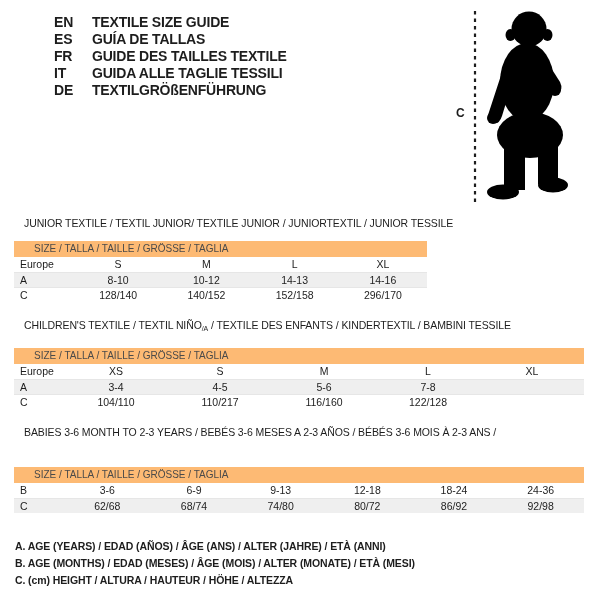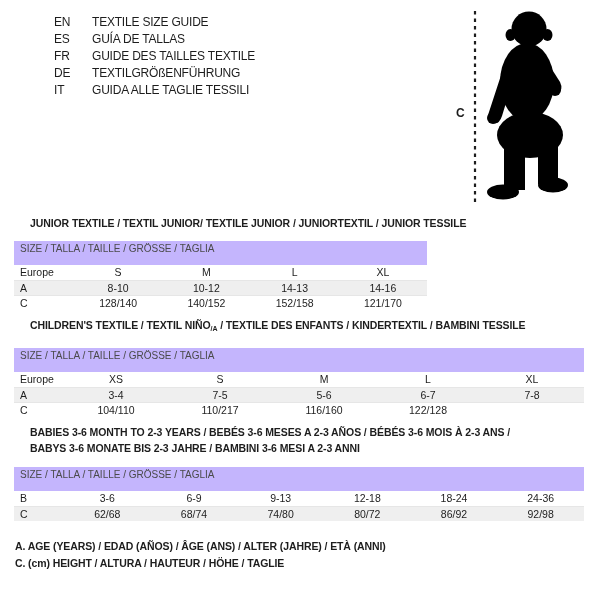--- a/index.html
+++ b/index.html
@@ -1,35 +1,35 @@
 <!DOCTYPE html>
 <html><head>
 <meta charset="utf-8">
 <style>
   html,body{margin:0;padding:0;background:#fff;}
   body{width:600px;height:600px;font-family:"Liberation Sans",sans-serif;color:#1d1d1d;}
   .page{position:relative;width:600px;height:600px;overflow:hidden;background:#fff;}
 
   
   .lang-block{position:absolute;top:14px;left:22px;}
-  .lang-row{display:flex;height:17px;line-height:17px;font-weight:normal;font-size:12px;letter-spacing:-0.2px;padding-left:32px;}
+  .lang-row{display:flex;height:17px;line-height:17px;font-weight:bold;font-size:14px;letter-spacing:-0.2px;padding-left:32px;}
   .lang-code{width:38px;}
 
   
   .figure{position:absolute;top:8px;left:455px;width:120px;height:200px;}
   .figure svg{position:absolute;top:0;left:13px;}
   .c-label{position:absolute;left:1px;top:98px;font-weight:bold;font-size:12px;}
 
   
-  .tbl-title{position:absolute;left:30px;font-weight:bold;font-size:10.5px;letter-spacing:-0.1px;line-height:16px;white-space:nowrap;}
+  .tbl-title{position:absolute;left:24px;font-weight:normal;font-size:10.5px;letter-spacing:-0.1px;line-height:16px;white-space:nowrap;}
   .tbl-title sub{font-size:7px;vertical-align:-2px;}
   .tbl{position:absolute;left:14px;}
   .t1{width:413px;}
   .t2,.t3{width:570px;}
-  .size-bar{height:24px;line-height:16px;background:#c4b5fd;color:#4a4a4a;font-size:10px;padding-left:6px;box-sizing:border-box;}
+  .size-bar{height:16px;line-height:16px;background:#fdba74;color:#4a4a4a;font-size:10px;padding-left:20px;box-sizing:border-box;}
   .row{display:grid;height:15px;line-height:14px;font-size:10.5px;box-sizing:border-box;}
   .row + .row{border-top:1px solid #e6e6e6;}
   .t1 .row{grid-template-columns:60px repeat(4,1fr);}
   .t2 .row{grid-template-columns:50px repeat(5,1fr);}
   .t3 .row{grid-template-columns:50px repeat(6,1fr);}
   .row.shade{background:#efefef;}
   .cell{text-align:center;}
   .cell.label{text-align:left;padding-left:6px;}
 
   
@@ -48,26 +48,26 @@
     </div>
     <div class="lang-row">
       <span class="lang-code">ES</span>
       <span class="lang-title">GUÍA DE TALLAS</span>
     </div>
     <div class="lang-row">
       <span class="lang-code">FR</span>
       <span class="lang-title">GUIDE DES TAILLES TEXTILE</span>
     </div>
     <div class="lang-row">
+      <span class="lang-code">IT</span>
+      <span class="lang-title">GUIDA ALLE TAGLIE TESSILI</span>
+    </div>
+    <div class="lang-row">
       <span class="lang-code">DE</span>
       <span class="lang-title">TEXTILGRÖßENFÜHRUNG</span>
-    </div>
-    <div class="lang-row">
-      <span class="lang-code">IT</span>
-      <span class="lang-title">GUIDA ALLE TAGLIE TESSILI</span>
     </div>
   </div>
 
   <div class="figure">
     <span class="c-label">C</span>
     <svg width="104" height="198" viewBox="0 0 104 198">
       <line x1="7" y1="3" x2="7" y2="196" stroke="#1d1d1d" stroke-width="2.2" stroke-dasharray="3.5 4"></line>
       <g fill="#000000">
         <circle cx="61" cy="21" r="17.5"></circle>
         <ellipse cx="42.5" cy="27" rx="5" ry="6"></ellipse>
@@ -101,55 +101,53 @@
       <span class="cell">8-10</span>
       <span class="cell">10-12</span>
       <span class="cell">14-13</span>
       <span class="cell">14-16</span>
     </div>
     <div class="row">
       <span class="cell label">C</span>
       <span class="cell">128/140</span>
       <span class="cell">140/152</span>
       <span class="cell">152/158</span>
-      <span class="cell">121/170</span>
+      <span class="cell">296/170</span>
     </div>
   </div>
 
   <div class="tbl-title" style="top:317px;"><span>CHILDREN'S TEXTILE / TEXTIL NIÑO</span><sub>/A</sub><span> / TEXTILE DES ENFANTS / KINDERTEXTIL / BAMBINI TESSILE</span></div>
   <div class="tbl t2" style="top:348px;">
     <div class="size-bar">SIZE / TALLA / TAILLE / GRÖSSE / TAGLIA</div>
     <div class="row">
       <span class="cell label">Europe</span>
       <span class="cell">XS</span>
       <span class="cell">S</span>
       <span class="cell">M</span>
       <span class="cell">L</span>
       <span class="cell">XL</span>
     </div>
     <div class="row shade">
       <span class="cell label">A</span>
       <span class="cell">3-4</span>
-      <span class="cell">7-5</span>
+      <span class="cell">4-5</span>
       <span class="cell">5-6</span>
-      <span class="cell">6-7</span>
       <span class="cell">7-8</span>
     </div>
     <div class="row">
       <span class="cell label">C</span>
       <span class="cell">104/110</span>
       <span class="cell">110/217</span>
       <span class="cell">116/160</span>
       <span class="cell">122/128</span>
     </div>
   </div>
 
   <div class="tbl-title" style="top:424px;">
     <div>BABIES 3-6 MONTH TO 2-3 YEARS / BEBÉS 3-6 MESES A 2-3 AÑOS / BÉBÉS 3-6 MOIS À 2-3 ANS /</div>
-    <div>BABYS 3-6 MONATE BIS 2-3 JAHRE / BAMBINI 3-6 MESI A 2-3 ANNI</div>
   </div>
   <div class="tbl t3" style="top:467px;">
     <div class="size-bar">SIZE / TALLA / TAILLE / GRÖSSE / TAGLIA</div>
     <div class="row">
       <span class="cell label">B</span>
       <span class="cell">3-6</span>
       <span class="cell">6-9</span>
       <span class="cell">9-13</span>
       <span class="cell">12-18</span>
       <span class="cell">18-24</span>
@@ -161,16 +159,17 @@
       <span class="cell">68/74</span>
       <span class="cell">74/80</span>
       <span class="cell">80/72</span>
       <span class="cell">86/92</span>
       <span class="cell">92/98</span>
     </div>
   </div>
 
   <div class="footnotes">
     <div class="footnote">A. AGE (YEARS) / EDAD (AÑOS) / ÂGE (ANS) / ALTER (JAHRE) / ETÀ (ANNI)</div>
-    <div class="footnote">C. (cm) HEIGHT / ALTURA / HAUTEUR / HÖHE / TAGLIE</div>
+    <div class="footnote">B. AGE (MONTHS) / EDAD (MESES) / ÂGE (MOIS) / ALTER (MONATE) / ETÀ (MESI)</div>
+    <div class="footnote">C. (cm) HEIGHT / ALTURA / HAUTEUR / HÖHE / ALTEZZA</div>
   </div>
 
 </div>
 
 </body></html>

